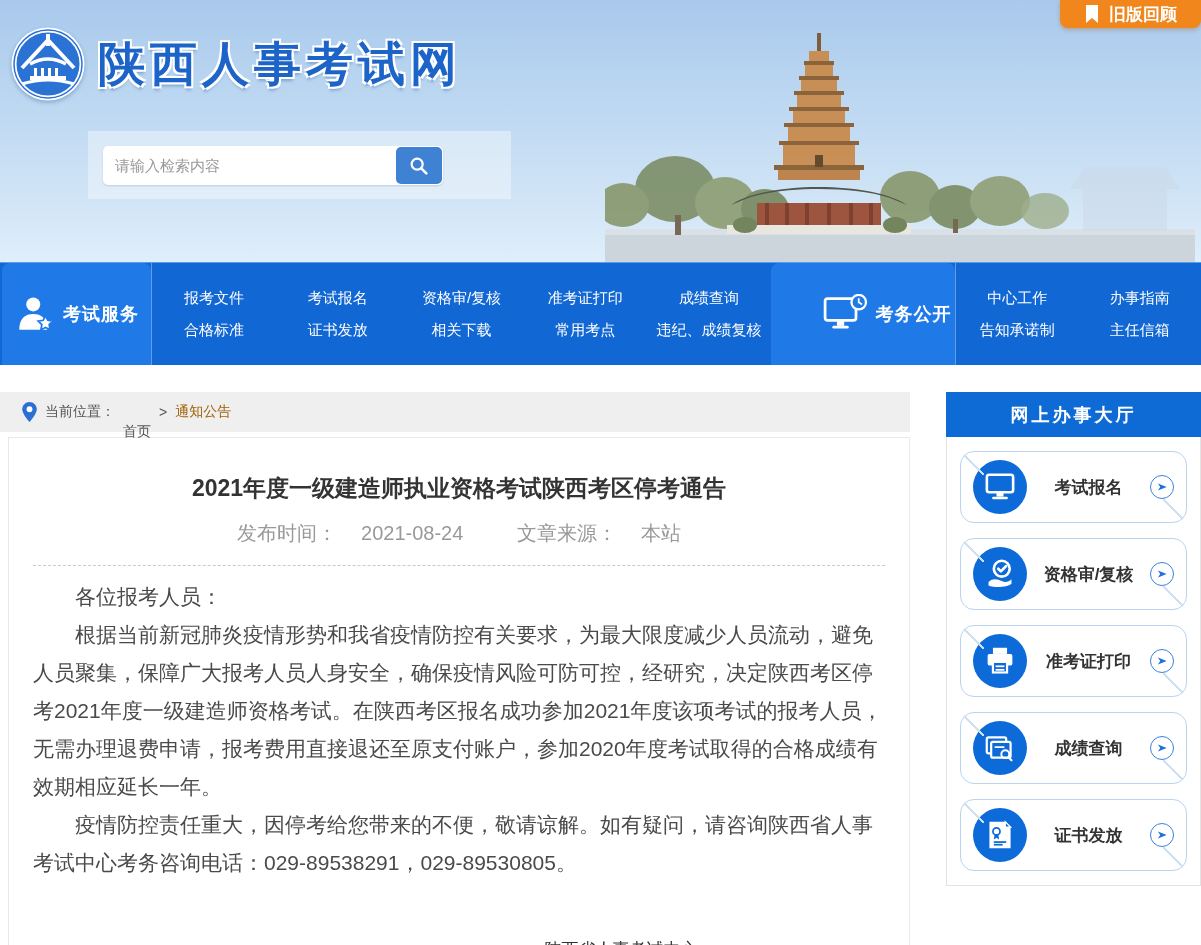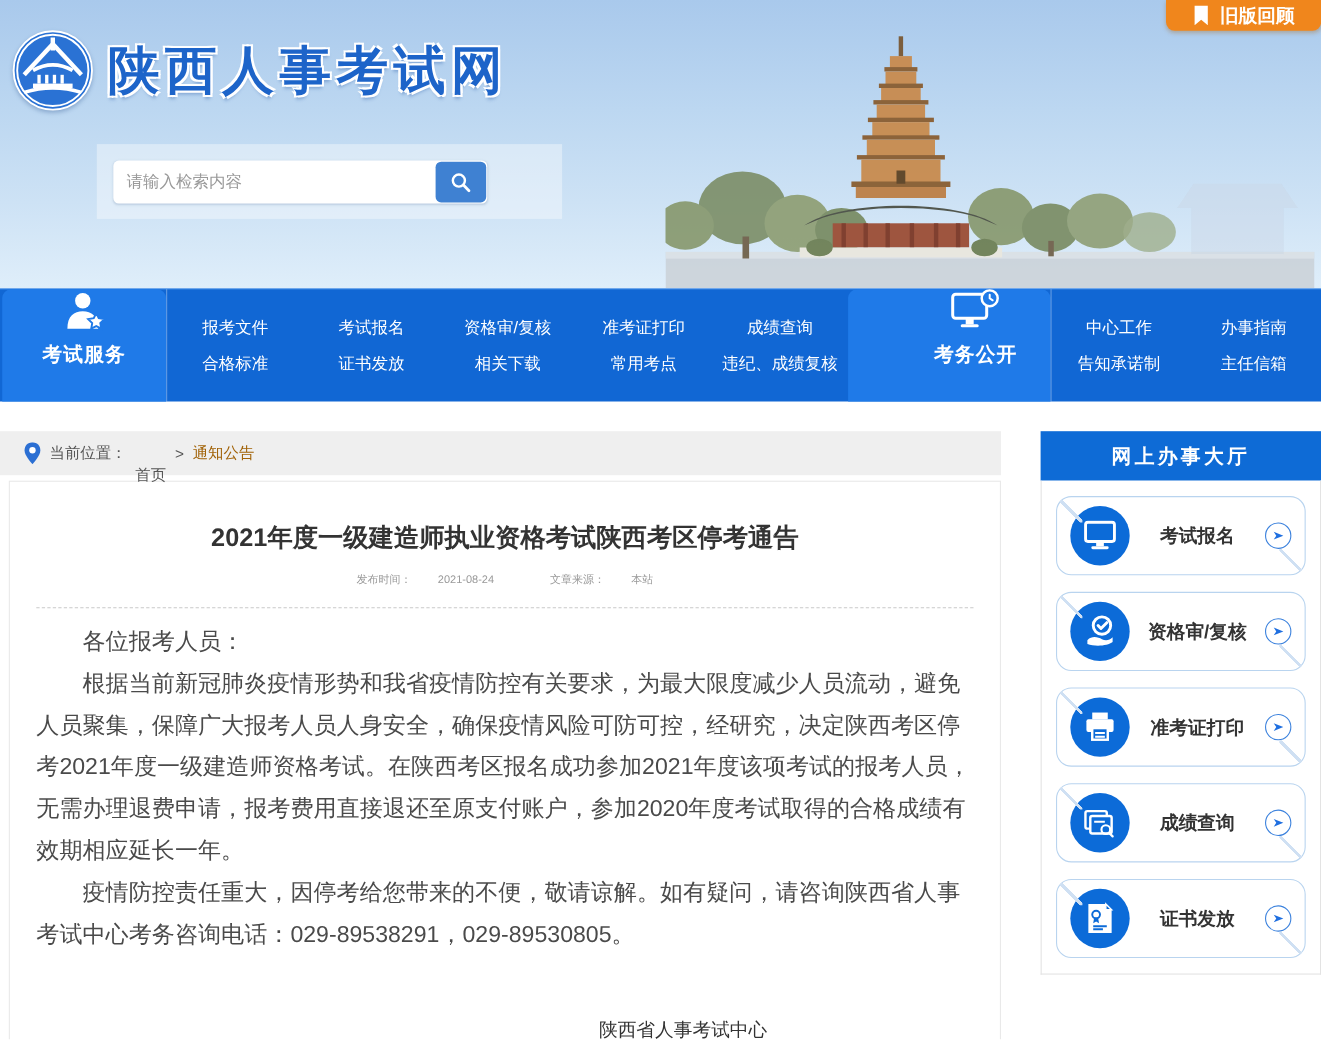--- a/index.html
+++ b/index.html
@@ -24,21 +24,21 @@
   .search-input::placeholder { color:#9a9a9a; }
   .search-btn { width:46px; height:37px; margin-right:1px; border:none; cursor:pointer;
     background:#3f81d2; border-radius:5px; display:flex; align-items:center; justify-content:center; }
   .old-btn { position:absolute; top:0; right:0; width:141px; height:28px; background:#f0861c;
     border:none; cursor:pointer; border-radius:0 0 8px 8px; display:flex; align-items:center;
     justify-content:center; gap:9px; color:#fff; font-size:17px; font-weight:bold;
     font-family:"Liberation Sans",sans-serif; box-shadow:0 2px 4px rgba(160,90,10,.35); }
 
   
   .nav { display:flex; width:100%; height:103px; background:#1167d4; border-top:1px solid #5a9bec; }
-  .nav-feature { display:flex; flex-direction:column; align-items:center; 
+  .nav-feature { display:flex; align-items:center; justify-content:center;
     gap:7px; background:#1f7ae8; border-radius:8px 8px 0 0; color:#fff; cursor:pointer; }
   .nav-feature .nf-label { font-size:18px; font-weight:bold; letter-spacing:1px; }
   .nf-exam-service { width:149px; margin-left:2px; }
   .nf-exam-affairs { width:184px;padding-left:48px; }
   .nav-groups { display:flex; align-items:center; }
   .nav-groups.left { flex:1; border-left:1px solid rgba(255,255,255,.35); }
   .nav-groups.right { width:246px; border-left:1px solid rgba(255,255,255,.35); }
   .nav-col { flex:1; display:flex; flex-direction:column; align-items:center; gap:13px; }
   .nav-item { color:#fff; font-size:15px; text-decoration:none; cursor:pointer; white-space:nowrap; }
 
@@ -46,21 +46,21 @@
   .content-row { display:flex; align-items:flex-start; padding-top:27px; }
   .left-col { width:910px; }
   .breadcrumb-bar { height:40px; background:#efefef; display:flex; align-items:center;
     gap:8px; padding-left:22px; font-size:14px; color:#555; }
   .bc-link { color:#555; text-decoration:none; cursor:pointer;margin-top:40px; }
   .bc-current { color:#a16207; text-decoration:none; cursor:pointer; }
   .article-box { margin:5px 0 0 8px; width:902px; min-height:508px; background:#fff;
     border:1px solid #e9e9e9; padding:20px 24px 0 24px; }
   .article-title { text-align:center; font-size:23px; font-weight:bold; color:#333;
     margin:14px 30px 16px; line-height:32px; }
-  .article-meta { text-align:center; font-size:10px; color:#999; }
+  .article-meta { text-align:center; font-size:20px; color:#999; }
   .article-meta span { margin:0 12px; }
   .meta-divider { border:none; border-bottom:1px dashed #c9c9c9; margin:18px 0 12px; }
   .article-body p { font-size:21px; color:#4a4a4a; line-height:38px; text-indent:2em; }
   .sign-block { width:300px; margin-left:438px; margin-top:56px; text-align:center;
     font-size:17px; color:#333; }
   .sign-date { margin-top:26px; }
 
   
   .sidebar { width:260px; margin-left:36px; }
   .sidebar-header { height:45px; background:#0e6bd6; color:#fff; display:flex; align-items:center;

